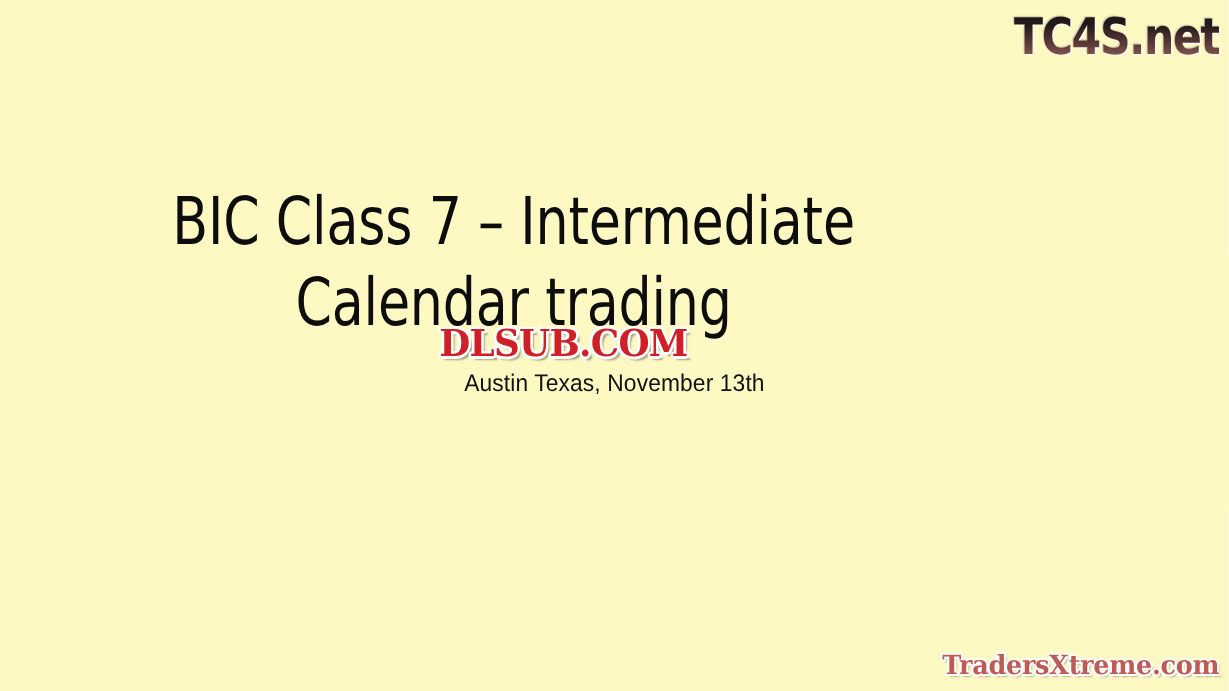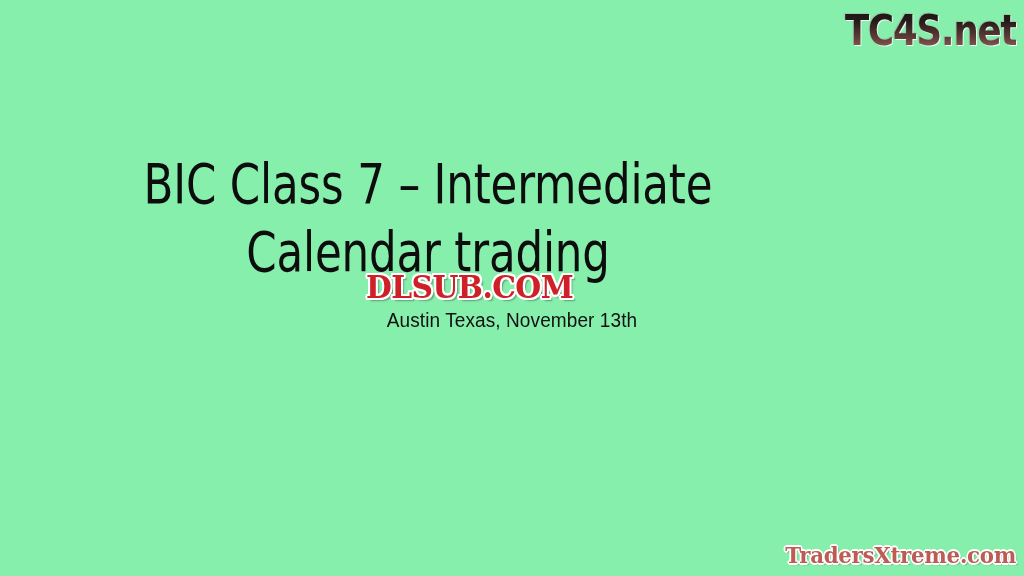--- a/index.html
+++ b/index.html
@@ -9,21 +9,21 @@
     background: #ffffff;
   }
   body {
     font-family: "Liberation Sans", sans-serif;
   }
 
   #slide {
     position: relative;
     width: 1024px;
     height: 576px;
-    background: #86efac;
+    background: #fef9c3;
     overflow: hidden;
     margin: 0 auto;
   }
 
   
   #title-block {
     position: absolute;
     left: 0;
     top: 150px;
     width: 856px;

